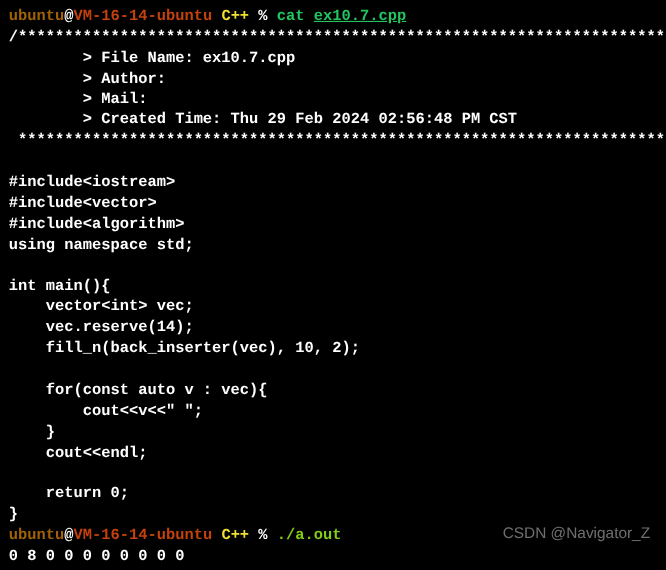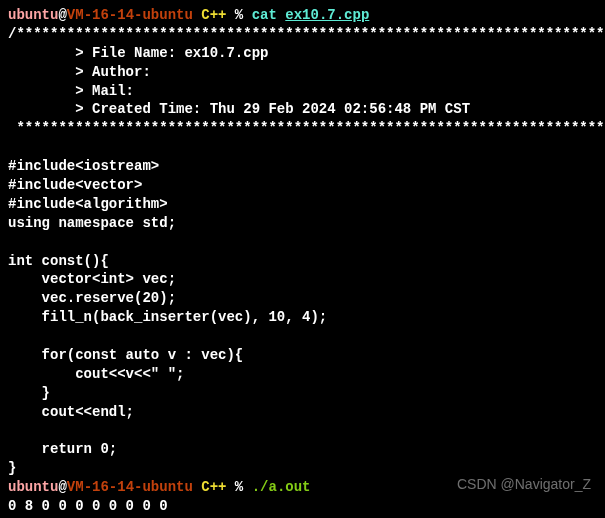--- a/index.html
+++ b/index.html
@@ -14,26 +14,26 @@
     height: 518px;
     overflow: hidden;
     position: relative;
     box-sizing: border-box;
   }
   .terminal {
     padding: 6px 8px;
     line-height: 1.35;
     white-space: pre;
   }
-  .user { color: #fca5a5; }
+  .user { color: #a16207; }
   .at { color: #fff; }
   .host { color: #c2410c; }
   .dir { color: #eedd33; }
   .pct { color: #fff; }
-  .cmd { color: #5eead4; }
+  .cmd { color: #22c55e; }
   .underline { text-decoration: underline; text-align: right; }
   .green { color: #84cc16; }
   .code { color: #fff; }
   .watermark {
     position: absolute;
     right: 14px;
     bottom: 26px;
     color: rgba(200,200,200,0.55);
     font-weight: normal;
     font-size: 14px;
@@ -49,24 +49,24 @@
 <span class="code">        &gt; Author:</span>
 <span class="code">        &gt; Mail:</span>
 <span class="code">        &gt; Created Time: Thu 29 Feb 2024 02:56:48 PM CST</span>
 <span class="code"> ************************************************************************/</span>
 <span class="code"></span>
 <span class="code">#include&lt;iostream&gt;</span>
 <span class="code">#include&lt;vector&gt;</span>
 <span class="code">#include&lt;algorithm&gt;</span>
 <span class="code">using namespace std;</span>
 <span class="code"></span>
-<span class="code">int const(){</span>
+<span class="code">int main(){</span>
 <span class="code">    vector&lt;int&gt; vec;</span>
-<span class="code">    vec.reserve(20);</span>
-<span class="code">    fill_n(back_inserter(vec), 10, 4);</span>
+<span class="code">    vec.reserve(14);</span>
+<span class="code">    fill_n(back_inserter(vec), 10, 2);</span>
 <span class="code"></span>
 <span class="code">    for(const auto v : vec){</span>
 <span class="code">        cout&lt;&lt;v&lt;&lt;" ";</span>
 <span class="code">    }</span>
 <span class="code">    cout&lt;&lt;endl;</span>
 <span class="code"></span>
 <span class="code">    return 0;</span>
 <span class="code">}</span>
 <span><span class="user">ubuntu</span><span class="at">@</span><span class="host">VM-16-14-ubuntu</span><span class="dir"> C++</span><span class="pct"> % </span><span class="green">./a.out</span></span>
 <span class="code">0 8 0 0 0 0 0 0 0 0</span></div>

